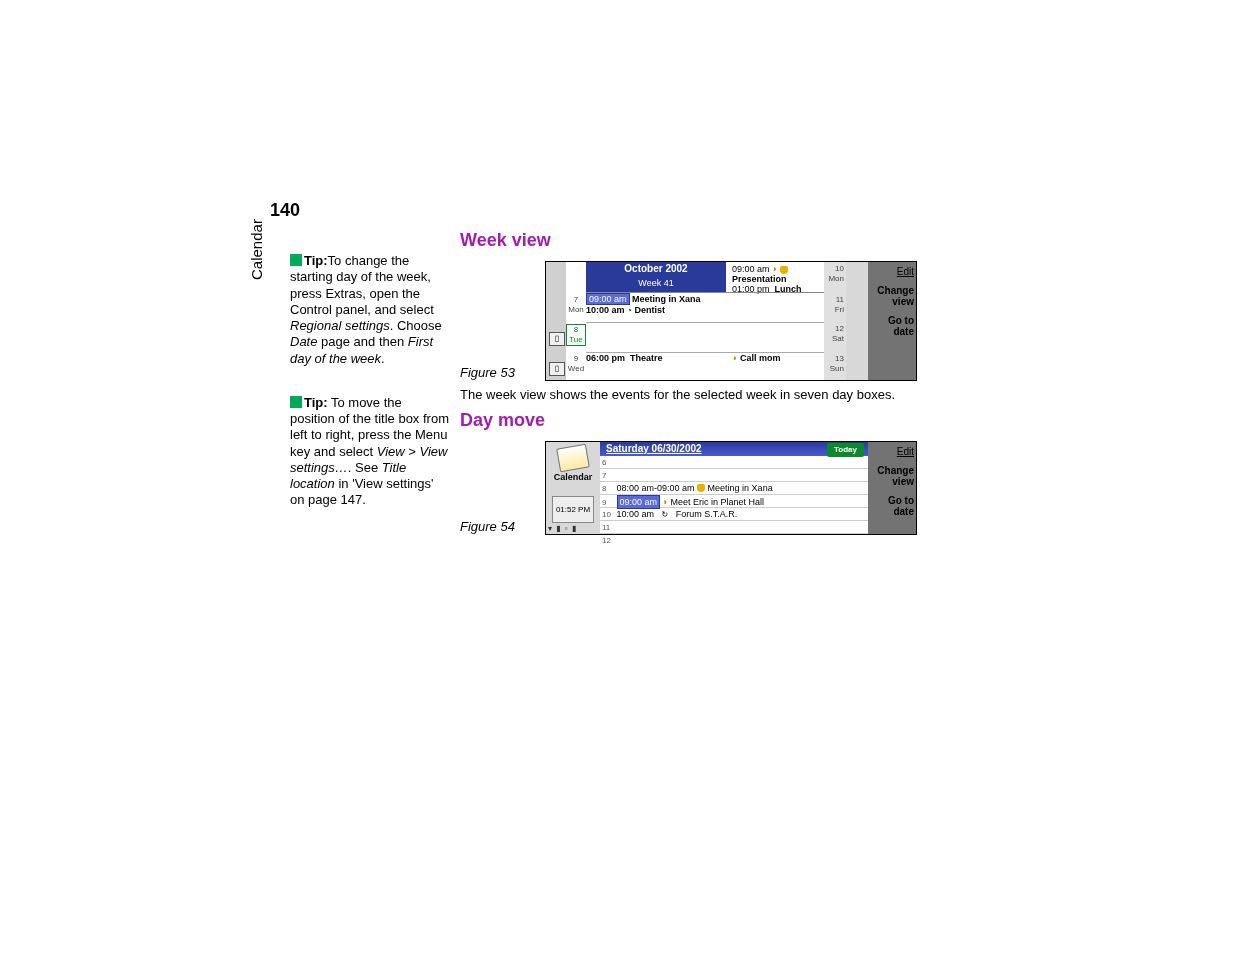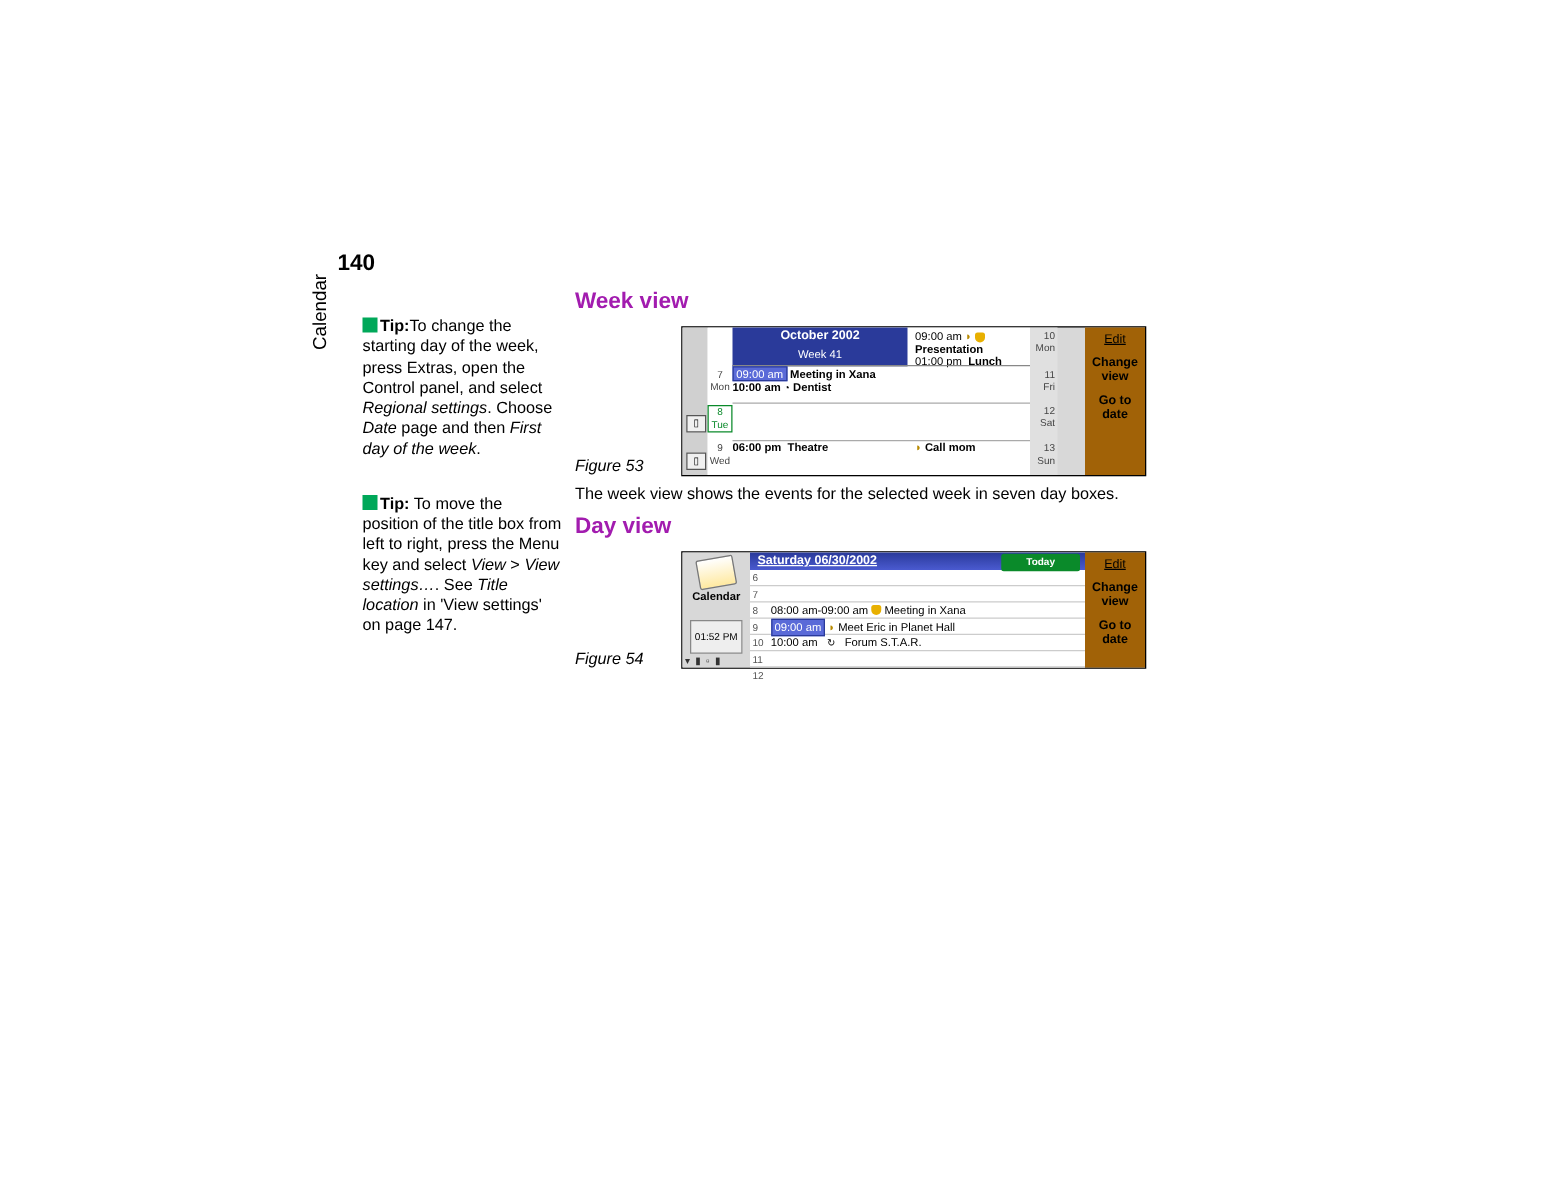--- a/index.html
+++ b/index.html
@@ -135,23 +135,23 @@
     right: 2px;
     font-size: 8px;
     text-align: right;
     color: #444;
     line-height: 10px;
   }
   .wk-buttons {
     position: absolute;
     right: 0; top: 0; bottom: 0;
     width: 48px;
-    background: #a16207;
+    background: #737373;
     font-size: 10px;
-    text-align: center;
+    text-align: right;
   }
   .wk-btn { padding: 4px 2px; }
   .u { text-decoration: underline; }
   .timebox-sel {
     display: inline-block;
     border: 1px solid #2a3a9a;
     background: #5a6ad8;
     color: #fff;
     padding: 0 2px;
     font-size: 9px;
@@ -221,21 +221,21 @@
     padding-left: 6px;
     line-height: 14px;
     position: relative;
   }
   .dv-today {
     position: absolute;
     right: 4px; top: 1px;
     background: #0a8a2a;
     color: #fff;
     font-size: 8px;
-    padding: 0 20px;
+    padding: 0 7px;
     border-radius: 2px;
     text-decoration: none;
   }
   .dv-row {
     height: 12px;
     border-bottom: 1px solid #ccc;
     font-size: 9px;
     line-height: 12px;
     padding-left: 2px;
     position: relative;
@@ -309,21 +309,21 @@
       <div class="wk-buttons">
         <div class="wk-btn u">Edit</div>
         <div class="wk-btn" style="line-height:11px"><b>Change view</b></div>
         <div class="wk-btn" style="line-height:11px"><b>Go to date</b></div>
       </div>
     </div>
     <div class="fig-caption">Figure 53</div>
 
     <p class="body-text">The week view shows the events for the selected week in seven day boxes.</p>
 
-    <h2>Day view</h2>
+    <h2>Day move</h2>
 
     <div class="fig-wrap fig54">
       <div class="dv-left">
         <div class="dv-cal-icon"></div>
         <div class="dv-cal-lbl">Calendar</div>
         <div class="dv-clock">01:52 PM</div>
         <div class="dv-toolbar">▾ ▮ ▫ ▮</div>
       </div>
       <div class="dv-main">
         <div class="dv-header">

